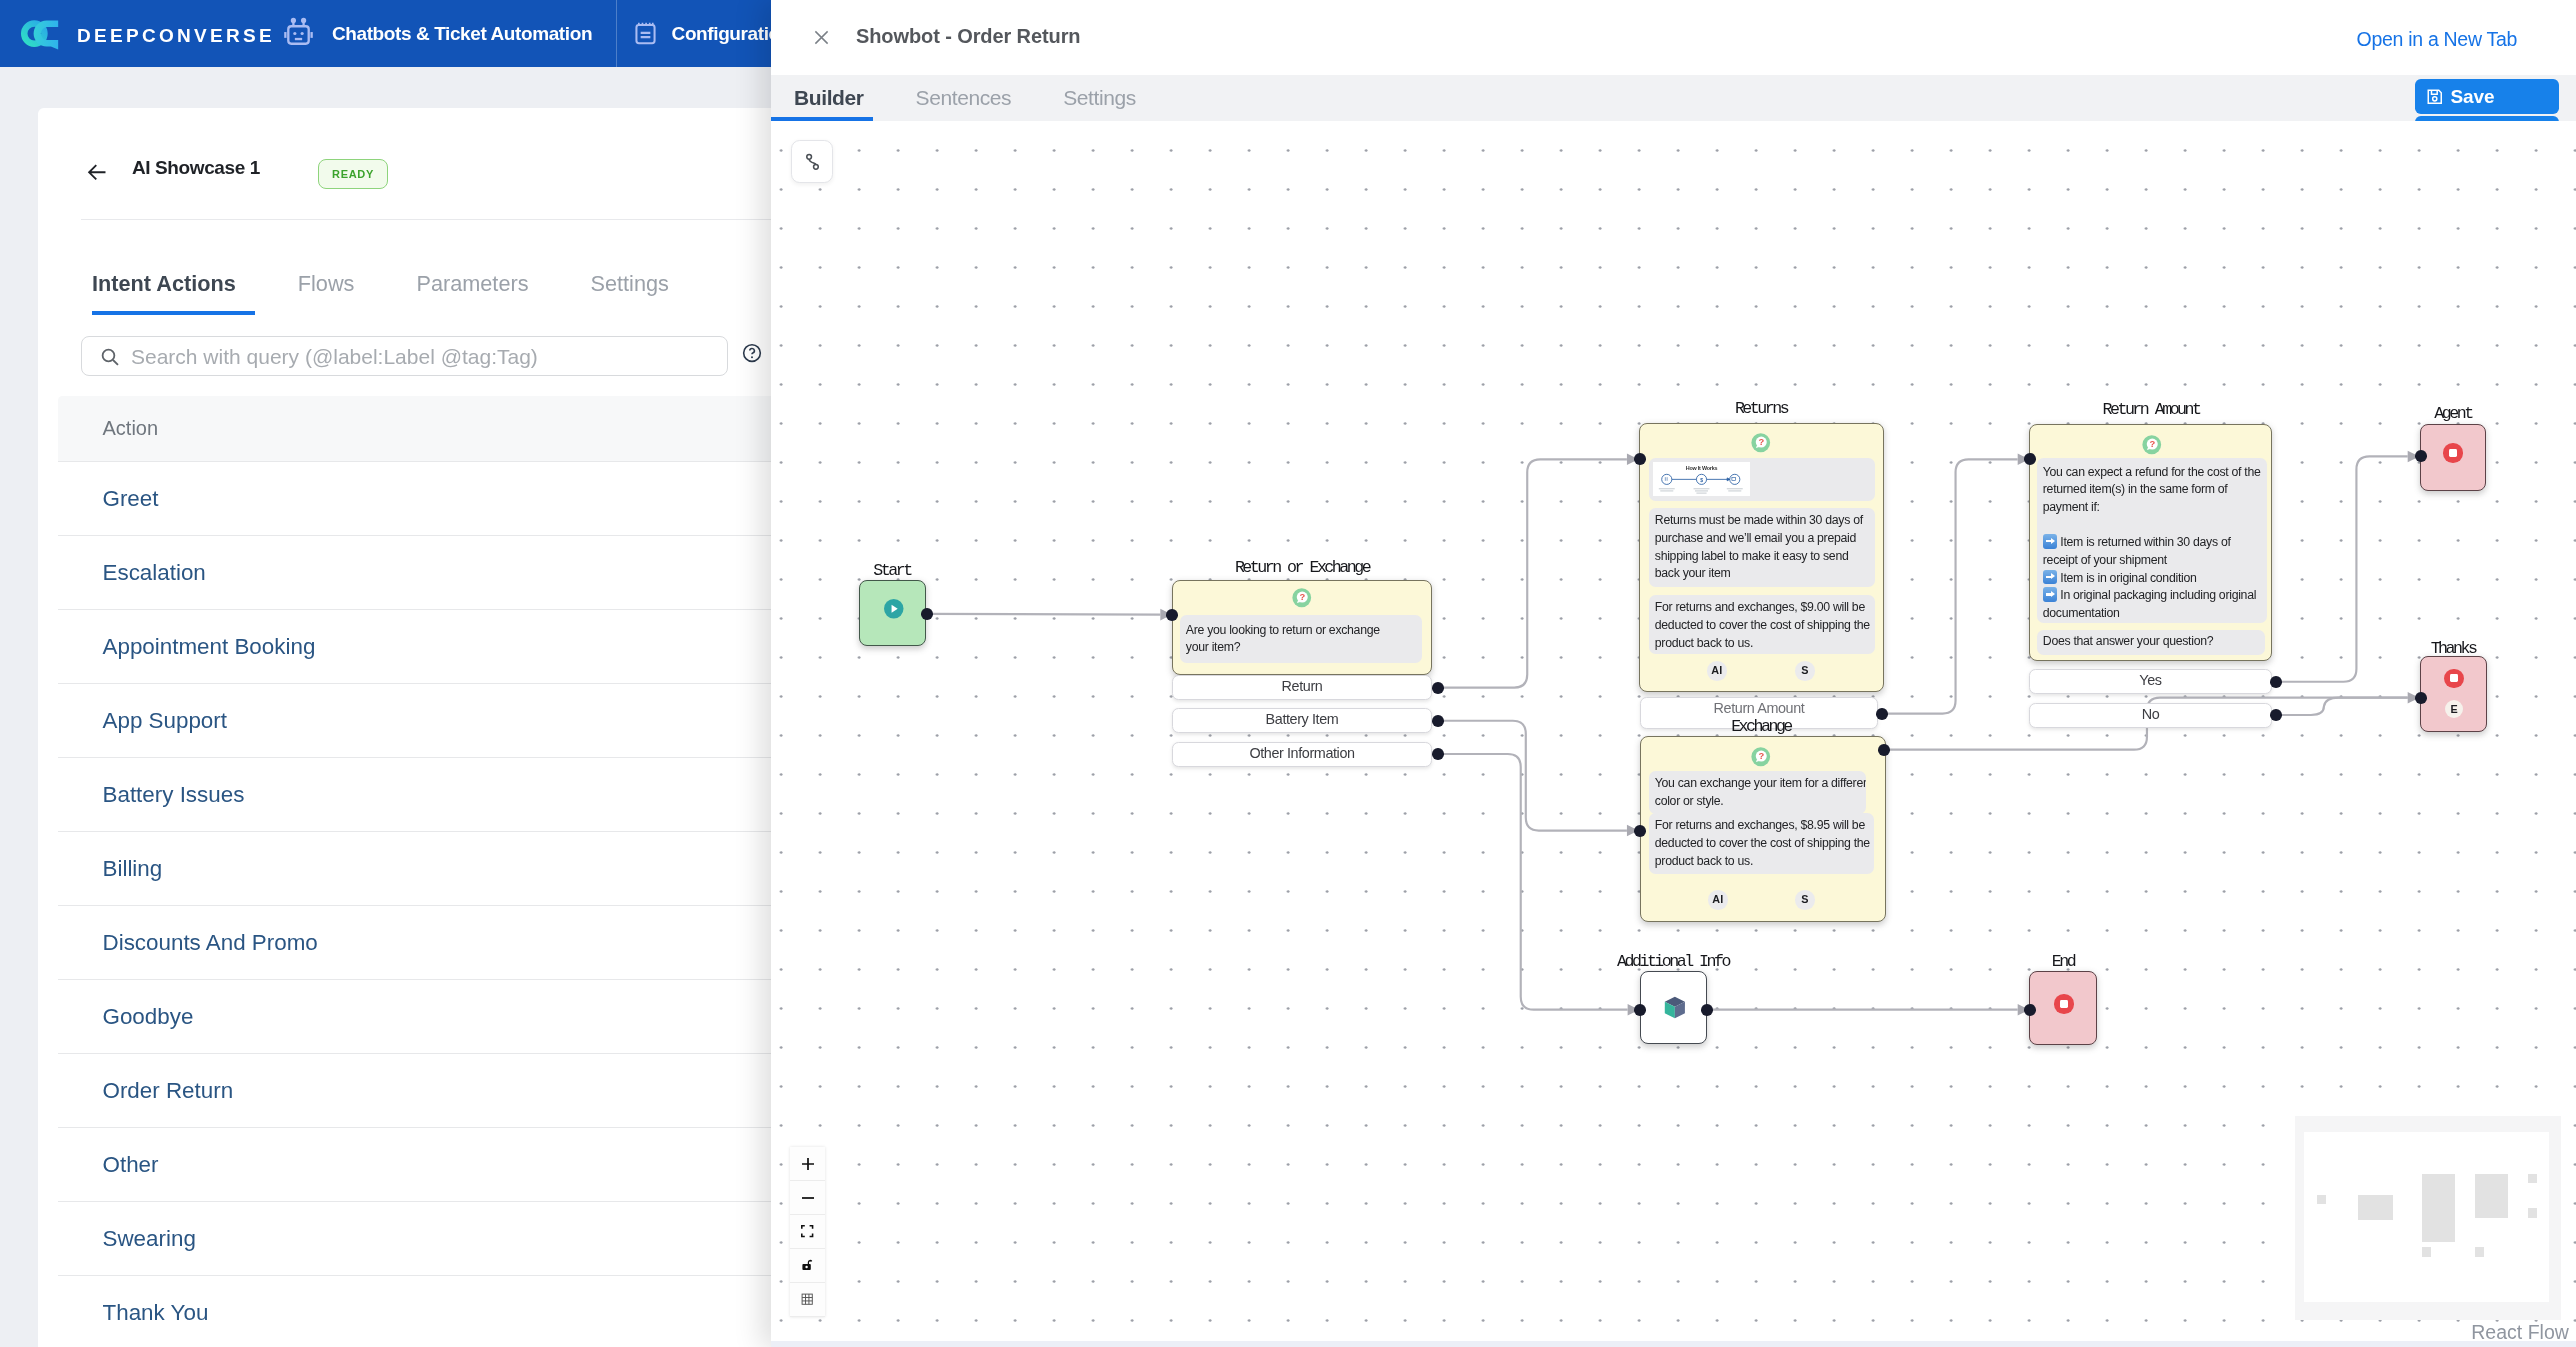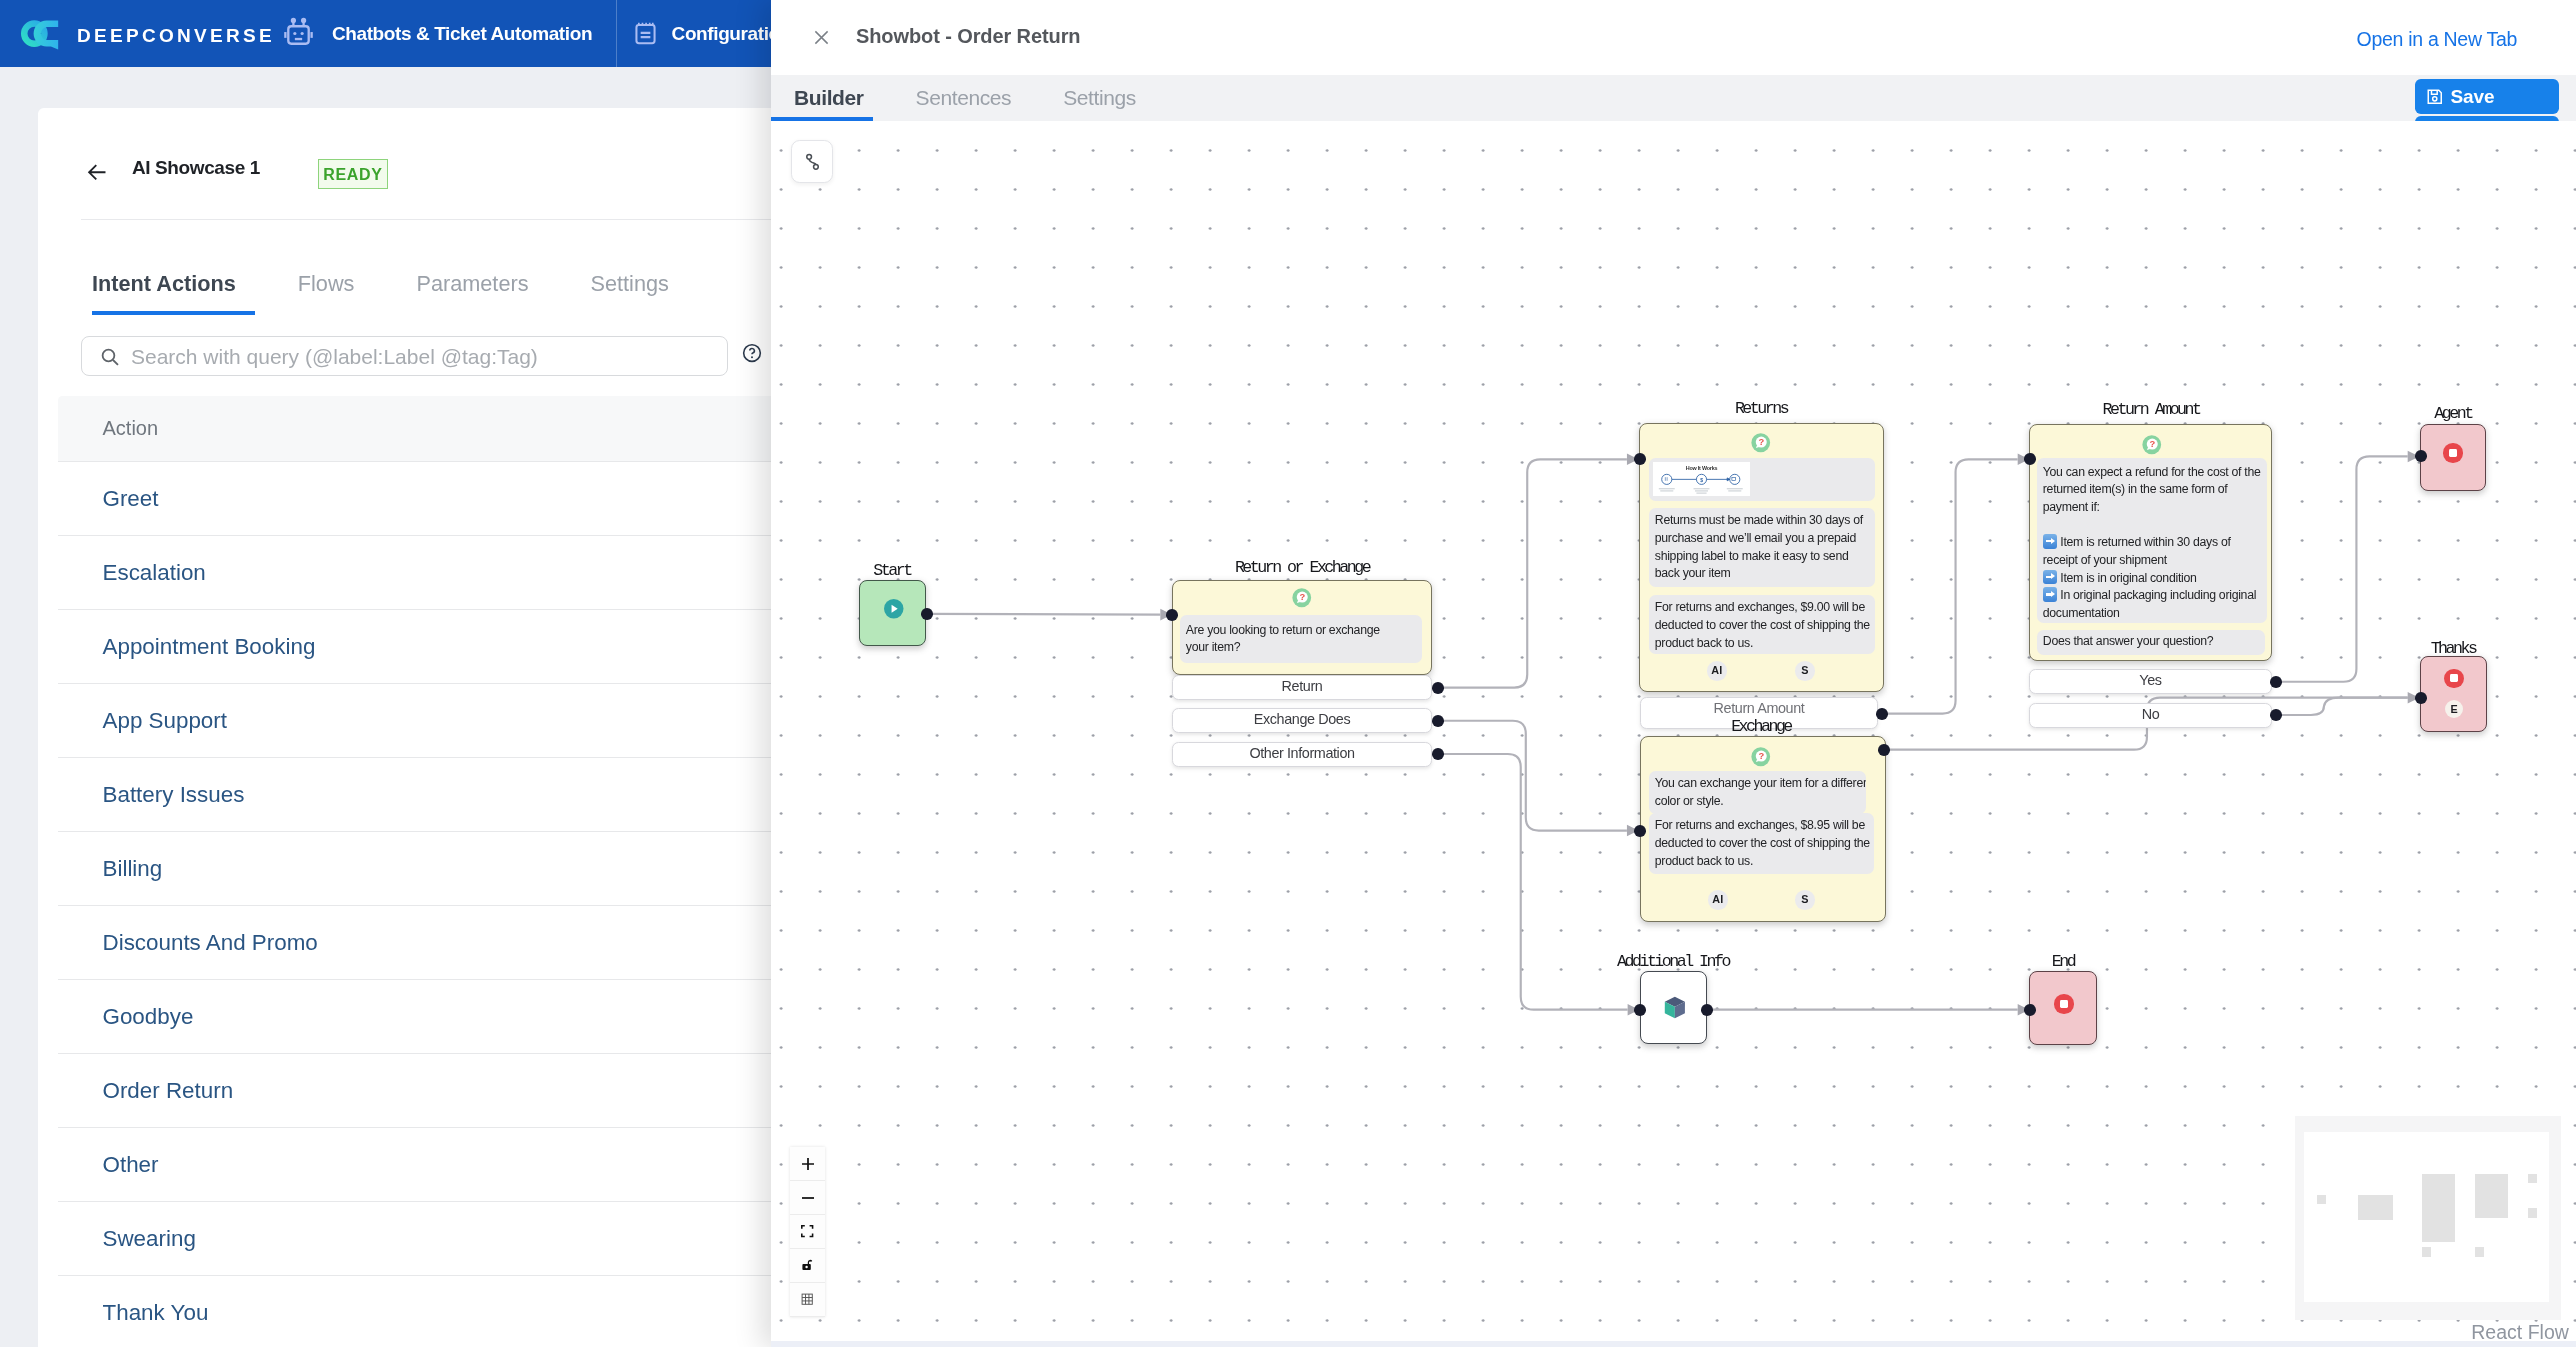--- a/index.html
+++ b/index.html
@@ -14,21 +14,21 @@
   .nav1 { left:281px; }
   .nav1 .ntxt { margin-left:16px; }
   .navsep { position:absolute; left:616px; top:0; width:0.7px; height:67px; background:rgba(255,255,255,0.25); }
   .nav2 { left:631px; }
   .nav2 .ntxt { margin-left:11.6px; }
 
   
   .card { position:absolute; left:38px; top:108px; width:2167px; height:1300px; background:#fff; border-radius:5.8px; z-index:1; }
   .backarrow { position:absolute; left:85px; top:160px; width:24.6px; height:24.6px; }
   .pagetitle { position:absolute; font-size:19px; font-weight:bold; color:#1f2227; letter-spacing:-0.4px; }
-  .badge { position:absolute; left:318px; top:159px; width:70px; height:30px; border:1.4px solid #8ed47c; border-radius:0; background:#f2fbec; color:#3ba32c; font-size:16px; font-weight:bold; text-align:center; line-height:29px; letter-spacing:0.7px; }
+  .badge { position:absolute; left:318px; top:159px; width:70px; height:30px; border:1.4px solid #8ed47c; border-radius:8px; background:#f2fbec; color:#3ba32c; font-size:11px; font-weight:bold; text-align:center; line-height:29px; letter-spacing:0.7px; }
   .titlediv { position:absolute; right:0; height:0.7px; background:#e8e9ec; }
 
   .tabs { position:absolute; left:92px; top:269px; display:flex; font-size:21.7px; color:#9ba1a9; }
   .tabs .tab { margin-right:62px; padding-bottom:14.4px; }
   .tabs .active { color:#3e4752; font-weight:bold; border-bottom:4.3px solid #1673e6; padding-right:19px; margin-right:43px; }
 
   .search { position:absolute; left:81px; top:336px; width:647px; height:40px; border:1.4px solid #d8dadd; border-radius:8px; background:#fff; }
   .search .mag { position:absolute; left:17.3px; top:9.4px; }
   .search .ph { position:absolute; left:49px; top:8px; font-size:21px; color:#a7abb0; }
   .qicon { position:absolute; left:743px; top:344px; width:20px; height:20px; }
@@ -295,21 +295,21 @@
     <div class="nlabel" style="left:531px; top:437px;">Return or Exchange</div>
     <div class="node ynode" style="left:401px; top:459px; width:260px; height:95px;"></div>
     <svg class="qmark" style="left:521px; top:467px;" viewBox="0 0 27 27">
       <circle cx="13.5" cy="13.5" r="13" fill="#87d3a0"></circle>
       <circle cx="14.2" cy="12.6" r="7.6" fill="#fff"></circle>
       <path d="M8.6 16.5 l-1.8 4.4 l4.6 -1.6 z" fill="#fff"></path>
       <text x="14.2" y="17.2" font-size="13" font-weight="bold" fill="#e8574f" text-anchor="middle" font-family="Liberation Sans">?</text>
     </svg>
     <div class="gbox" style="left:409px; top:494px; width:242px; height:48px; padding-top:6.5px;">Are you looking to return or exchange<br>your item?</div>
     <div class="abtn" style="left:401px; top:554px; width:260px;">Return</div>
-    <div class="abtn" style="left:401px; top:587px; width:260px;">Exchange Does</div>
+    <div class="abtn" style="left:401px; top:587px; width:260px;">Battery Item</div>
     <div class="abtn" style="left:401px; top:621px; width:260px;">Other Information</div>
 
     <div class="nlabel" style="left:990px; top:278px;">Returns</div>
     <div class="node ynode" style="left:868px; top:302px; width:245px; height:269px;"></div>
     <svg class="qmark" style="left:980px; top:312px;" viewBox="0 0 27 27">
       <circle cx="13.5" cy="13.5" r="13" fill="#87d3a0"></circle>
       <circle cx="14.2" cy="12.6" r="7.6" fill="#fff"></circle>
       <path d="M8.6 16.5 l-1.8 4.4 l4.6 -1.6 z" fill="#fff"></path>
       <text x="14.2" y="17.2" font-size="13" font-weight="bold" fill="#e8574f" text-anchor="middle" font-family="Liberation Sans">?</text>
     </svg>

